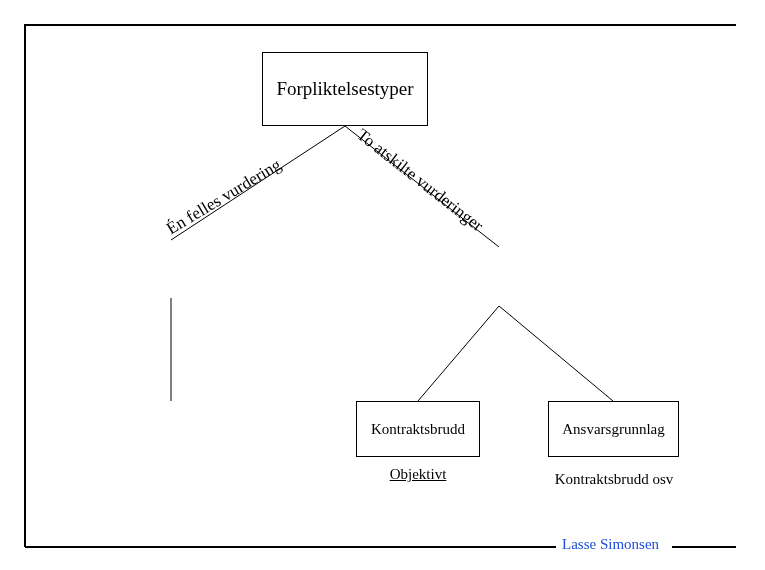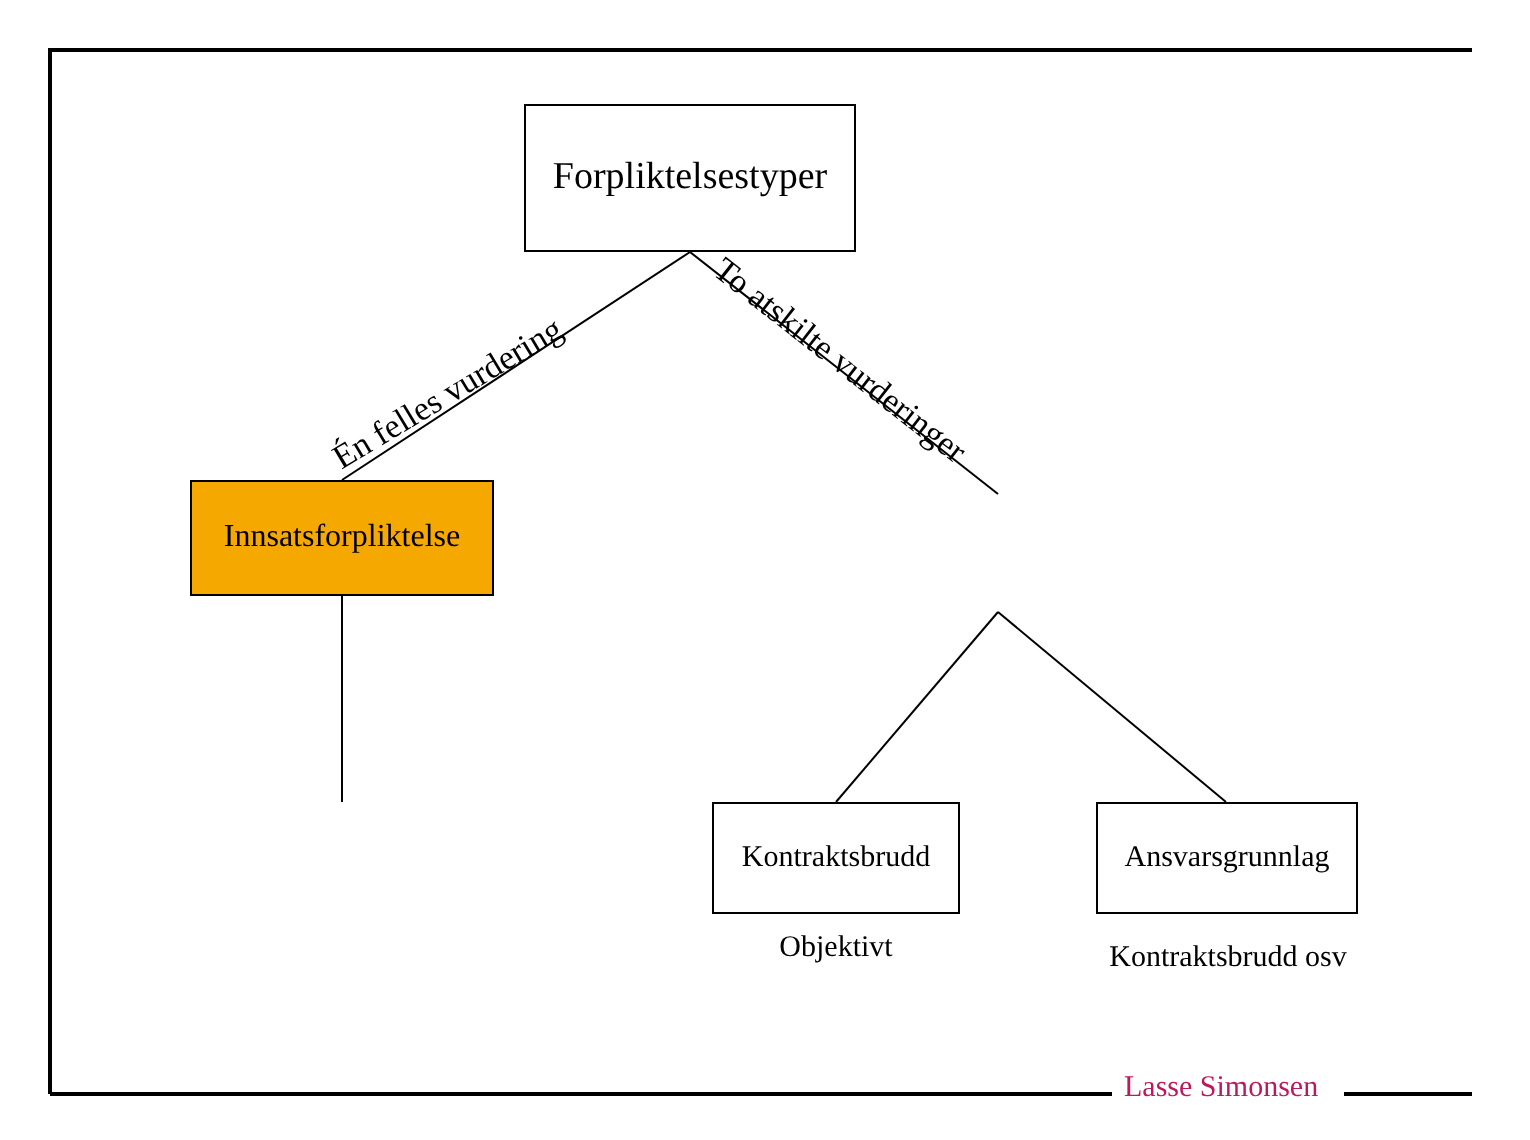--- a/index.html
+++ b/index.html
@@ -86,20 +86,21 @@
     position: absolute;
     color: #000000;
     font-size: 15px;
     white-space: nowrap;
     text-align: center;
   }
   #caption-objektivt {
     left: 356px;
     top: 466px;
     width: 124px;
+    text-decoration: underline;
   }
   #caption-kontrollansvar {
     left: 534px;
     top: 471px;
     width: 160px;
   }
   
   .edge-label {
     position: absolute;
     color: #000000;
@@ -115,21 +116,21 @@
   #edge-label-right {
     left: 365px;
     top: 125px;
     transform: rotate(38deg);
   }
   #footer-signature {
     position: absolute;
     left: 556px;
     top: 536px;
     font-size: 15px;
-    color: #be185d;
+    color: #1d4ed8;
     white-space: nowrap;
     background: #ffffff;
     padding: 0 6px;
   }
 </style>
 </head>
 <body>
 
 <div id="canvas">
 
@@ -144,23 +145,20 @@
     <line x1="345" y1="126" x2="499" y2="247" stroke="#000000" stroke-width="1"></line>
     <line x1="171" y1="298" x2="171" y2="401" stroke="#000000" stroke-width="1"></line>
     <line x1="499" y1="306" x2="418" y2="401" stroke="#000000" stroke-width="1"></line>
     <line x1="499" y1="306" x2="613" y2="401" stroke="#000000" stroke-width="1"></line>
   </svg>
 
   <div class="node" id="node-root">
     <span class="node-label">Forpliktelsestyper</span>
   </div>
 
-  <div class="node" id="node-effort" style="background:#F5A800;">
-    <span class="node-label">Innsatsforpliktelse</span>
-  </div>
 
 
 
   <div class="node" id="node-breach">
     <span class="node-label">Kontraktsbrudd</span>
   </div>
 
   <div class="node" id="node-liability">
     <span class="node-label">Ansvarsgrunnlag</span>
   </div>

